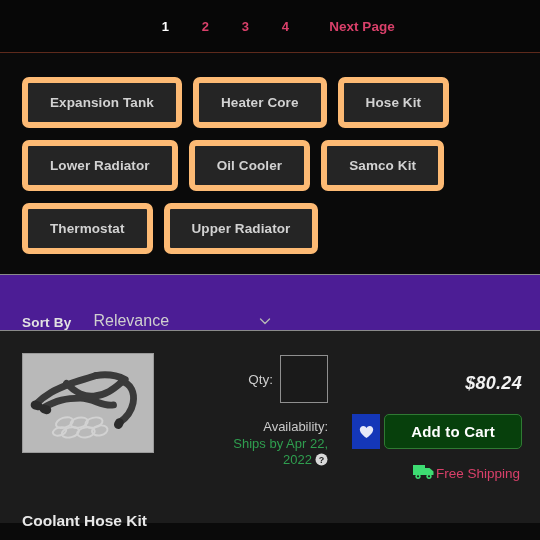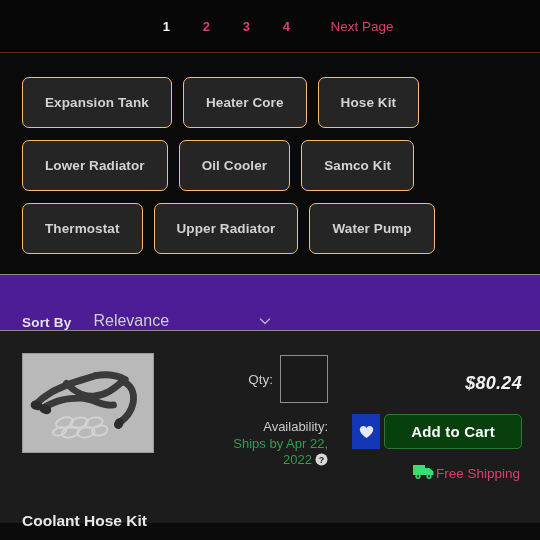--- a/index.html
+++ b/index.html
@@ -45,37 +45,37 @@
     letter-spacing: .2px;
   }
   .page-link.active {
     color: #ffffff;
   }
   .next-page-link {
     font-size: 13.5px;
     color: #d9406a;
     margin-left: 24px;
     cursor: pointer;
-    font-weight: normal;
+    font-weight: bold;
   }
 
   
   .categories {
     padding: 24px 0 20px 22px;
     background: #0a0a0a;
   }
   .cat-row {
     display: flex;
     gap: 11px;
     margin-bottom: 12px;
   }
   .cat-row:last-child { margin-bottom: 0; }
   .chip {
     background: #252525;
-    border: 1px solid #fdba74;
+    border: 6px solid #fdba74;
     border-radius: 7px;
     height: 51px;
     display: flex;
     align-items: center;
     justify-content: center;
     padding: 0 22px;
     font-size: 13.5px;
     font-weight: bold;
     color: #d2d2d2;
     cursor: pointer;
@@ -276,21 +276,20 @@
       <div class="chip">Hose Kit</div>
     </div>
     <div class="cat-row">
       <div class="chip">Lower Radiator</div>
       <div class="chip">Oil Cooler</div>
       <div class="chip">Samco Kit</div>
     </div>
     <div class="cat-row">
       <div class="chip">Thermostat</div>
       <div class="chip">Upper Radiator</div>
-      <div class="chip">Water Pump</div>
     </div>
   </div>
 
   <div class="sort-section">
     <span class="sort-label">Sort By</span>
     <div class="sort-select">
       <span class="sort-value">Relevance</span>
       <span class="chev">
         <svg viewBox="0 0 16 16" fill="none" xmlns="http://www.w3.org/2000/svg">
           <path d="M3.5 6 L8 10.5 L12.5 6" stroke="#b5b5b5" stroke-width="1.4" stroke-linecap="round" stroke-linejoin="round"></path>

